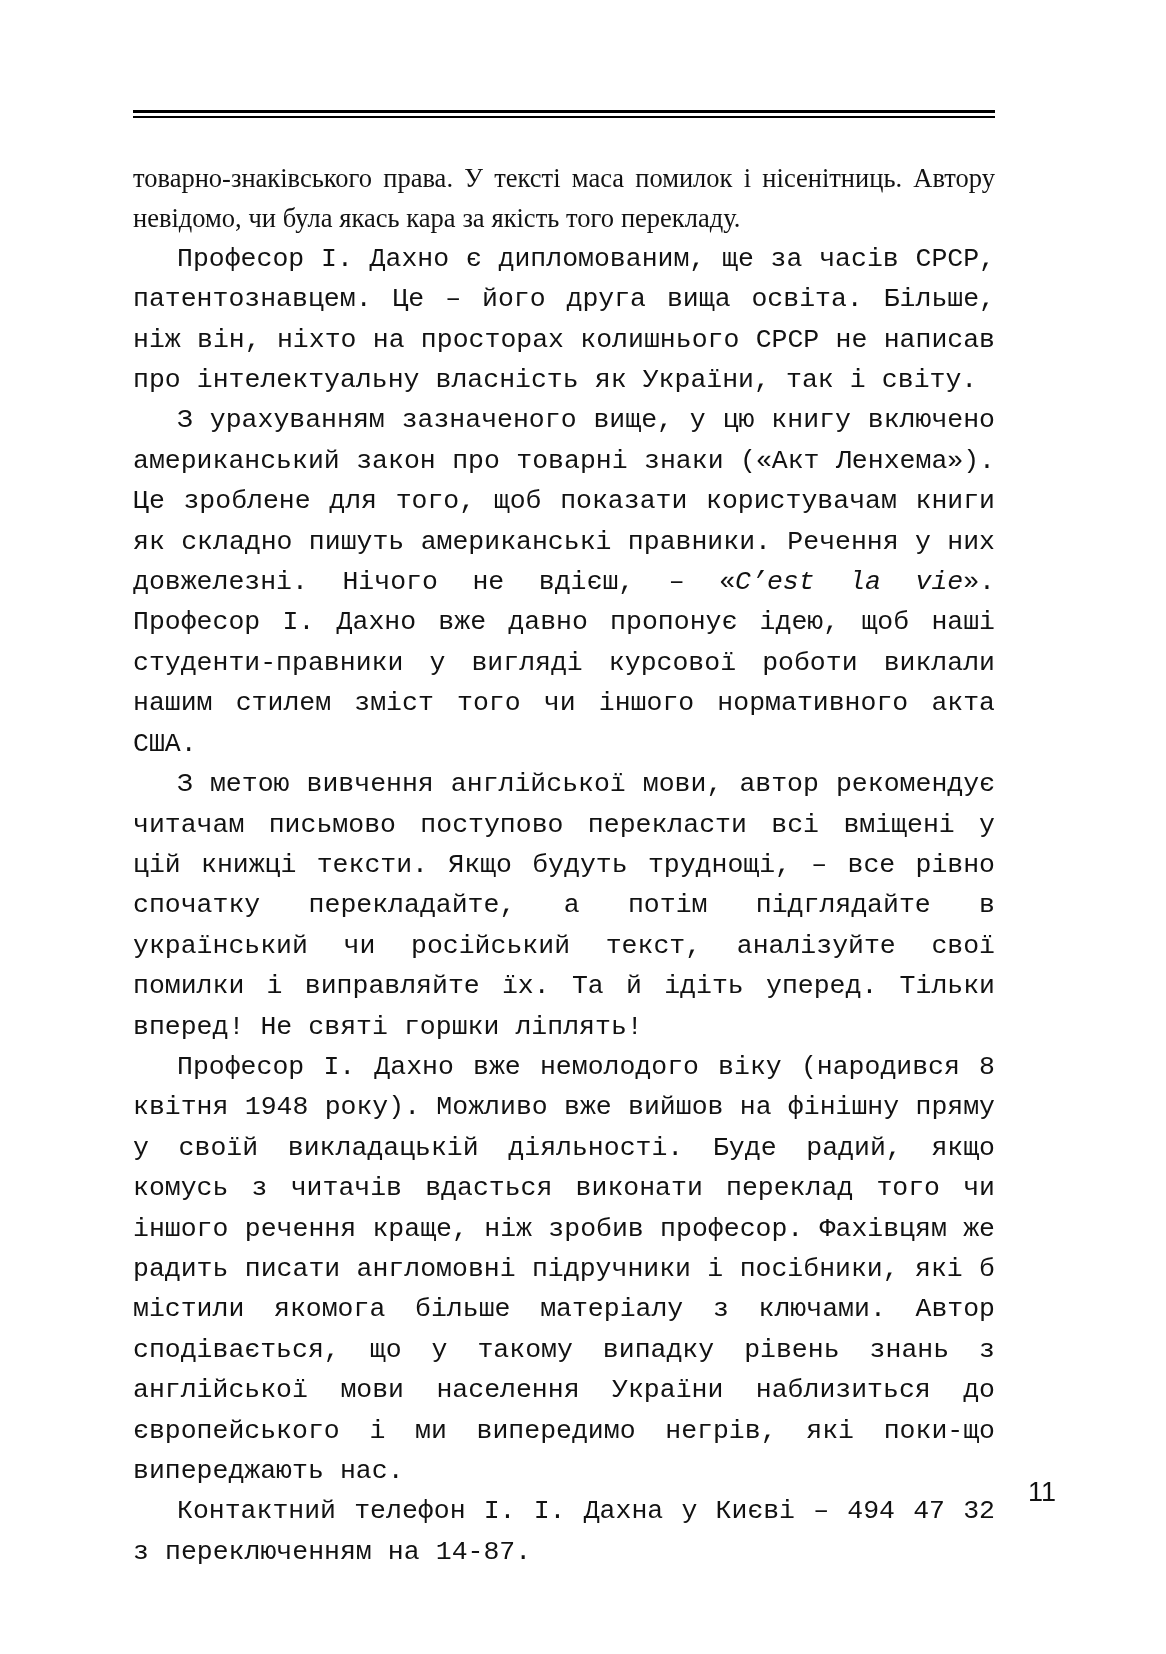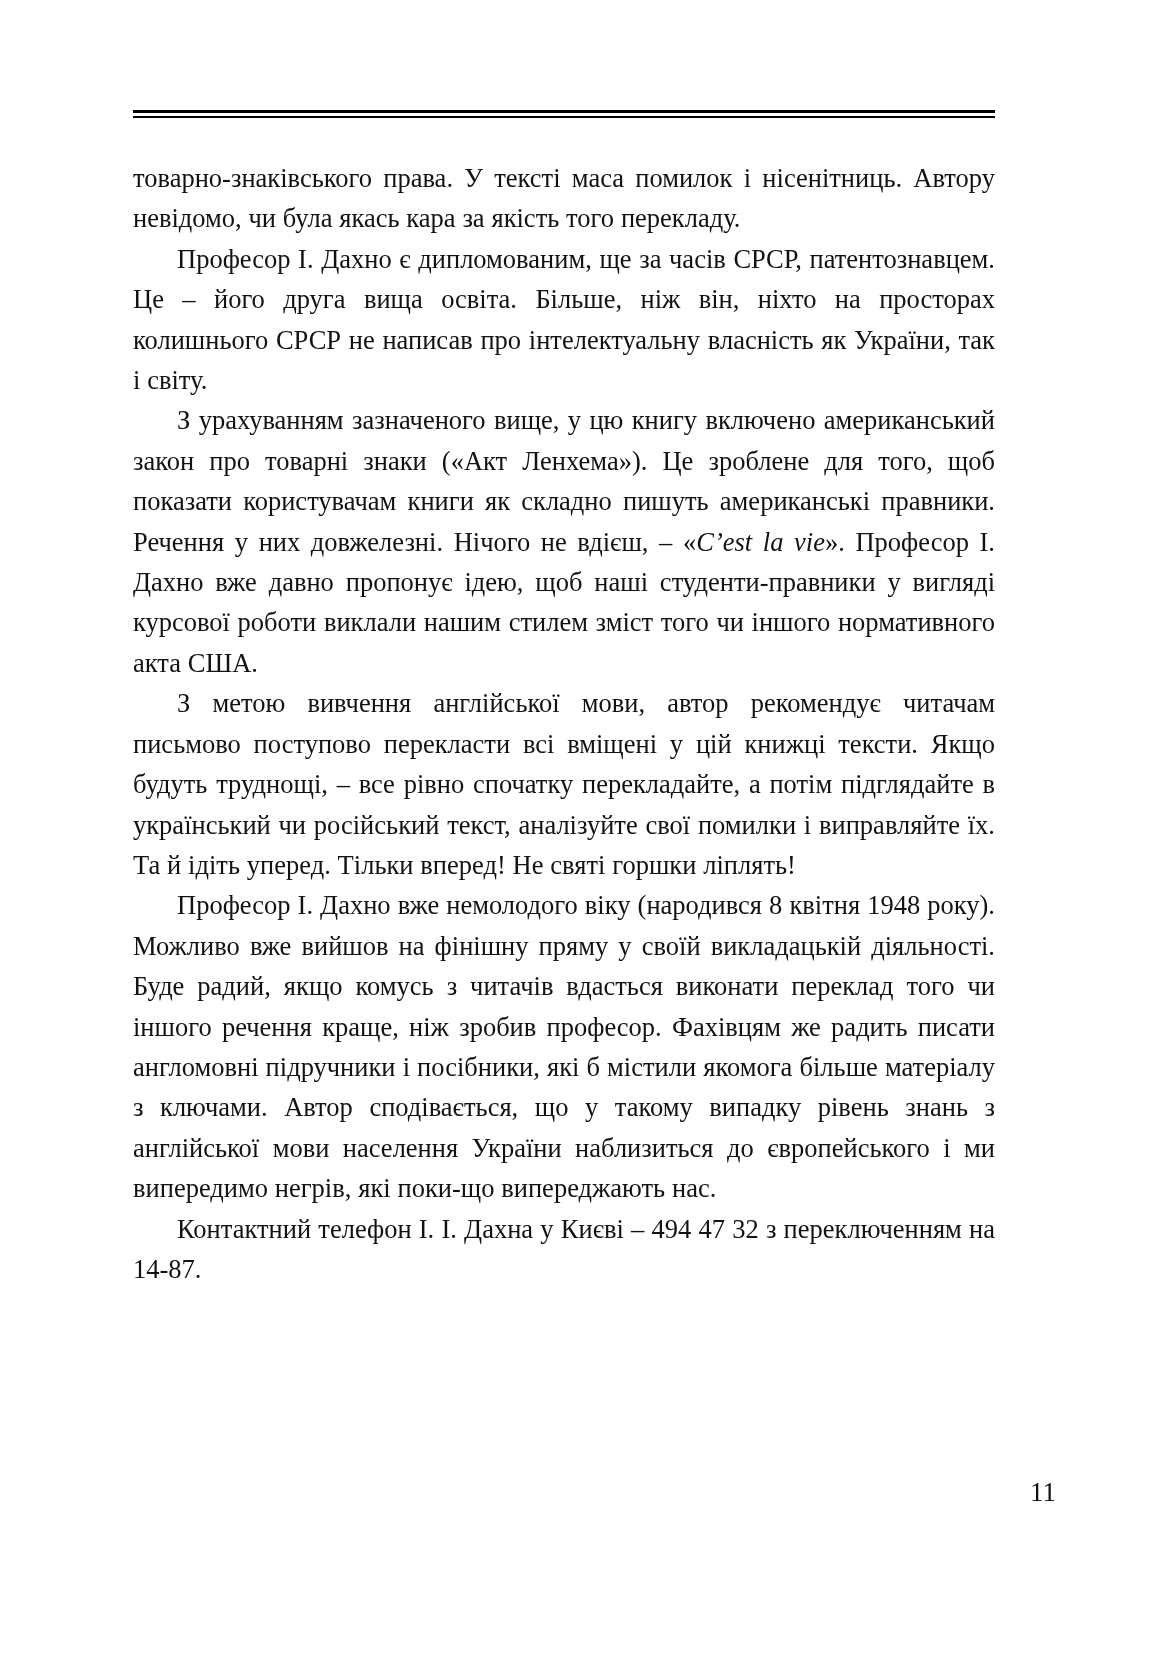--- a/index.html
+++ b/index.html
@@ -58,32 +58,33 @@
     text-justify: inter-word;
     font-size: 26.5px;
     line-height: 40.4px;
     letter-spacing: 0.0px;
     word-spacing: 0.2px;
     hyphens: none;
     color: #121212;
   }
   p.para.indent {
     text-indent: 44px;
+    font-family: Liberation Mono, monospace;
   }
   .it {
     font-style: italic;
   }
   .page-number {
     position: absolute;
     right: 110px;
     bottom: 148px;
     font-size: 27px;
     line-height: 1;
     color: #121212;
-    font-family: Liberation Serif, serif;
+    font-family: Liberation Sans, sans-serif;
   }
 </style>
 </head>
 <body>
 
 <div class="page">
 
   <div class="content">
 
     <div class="header-rule">

